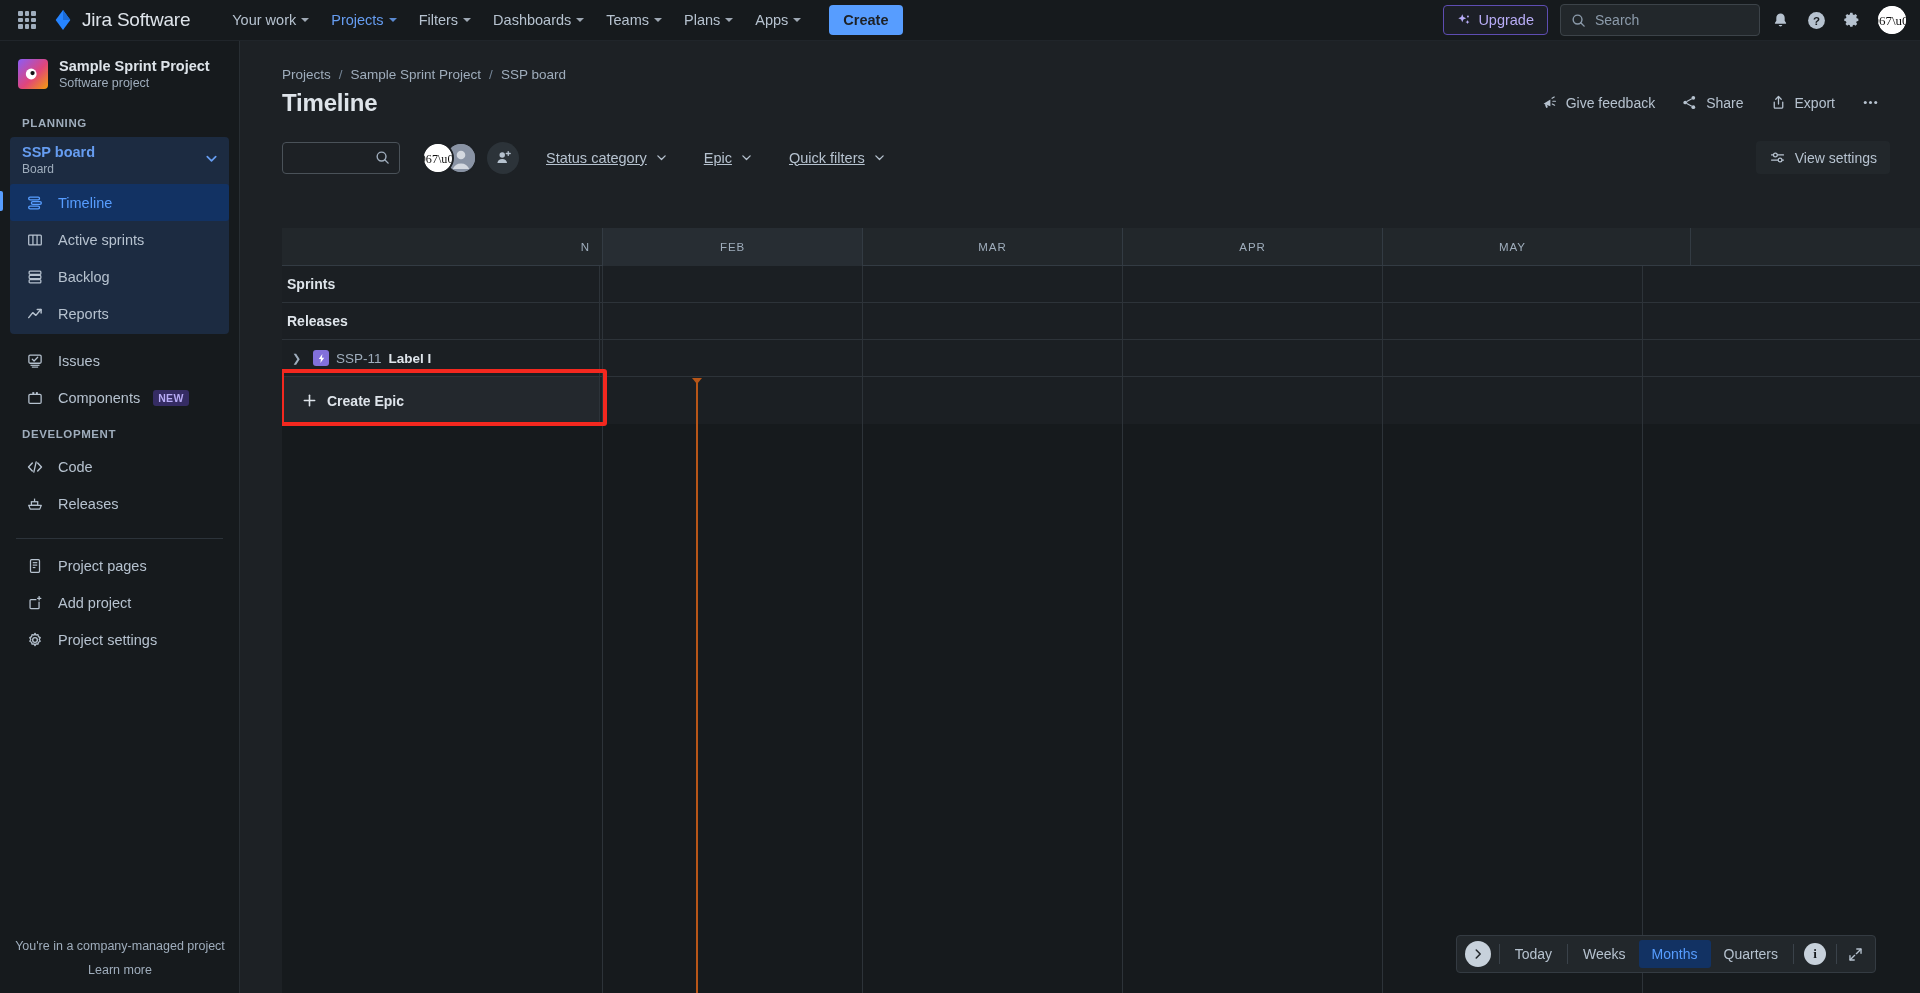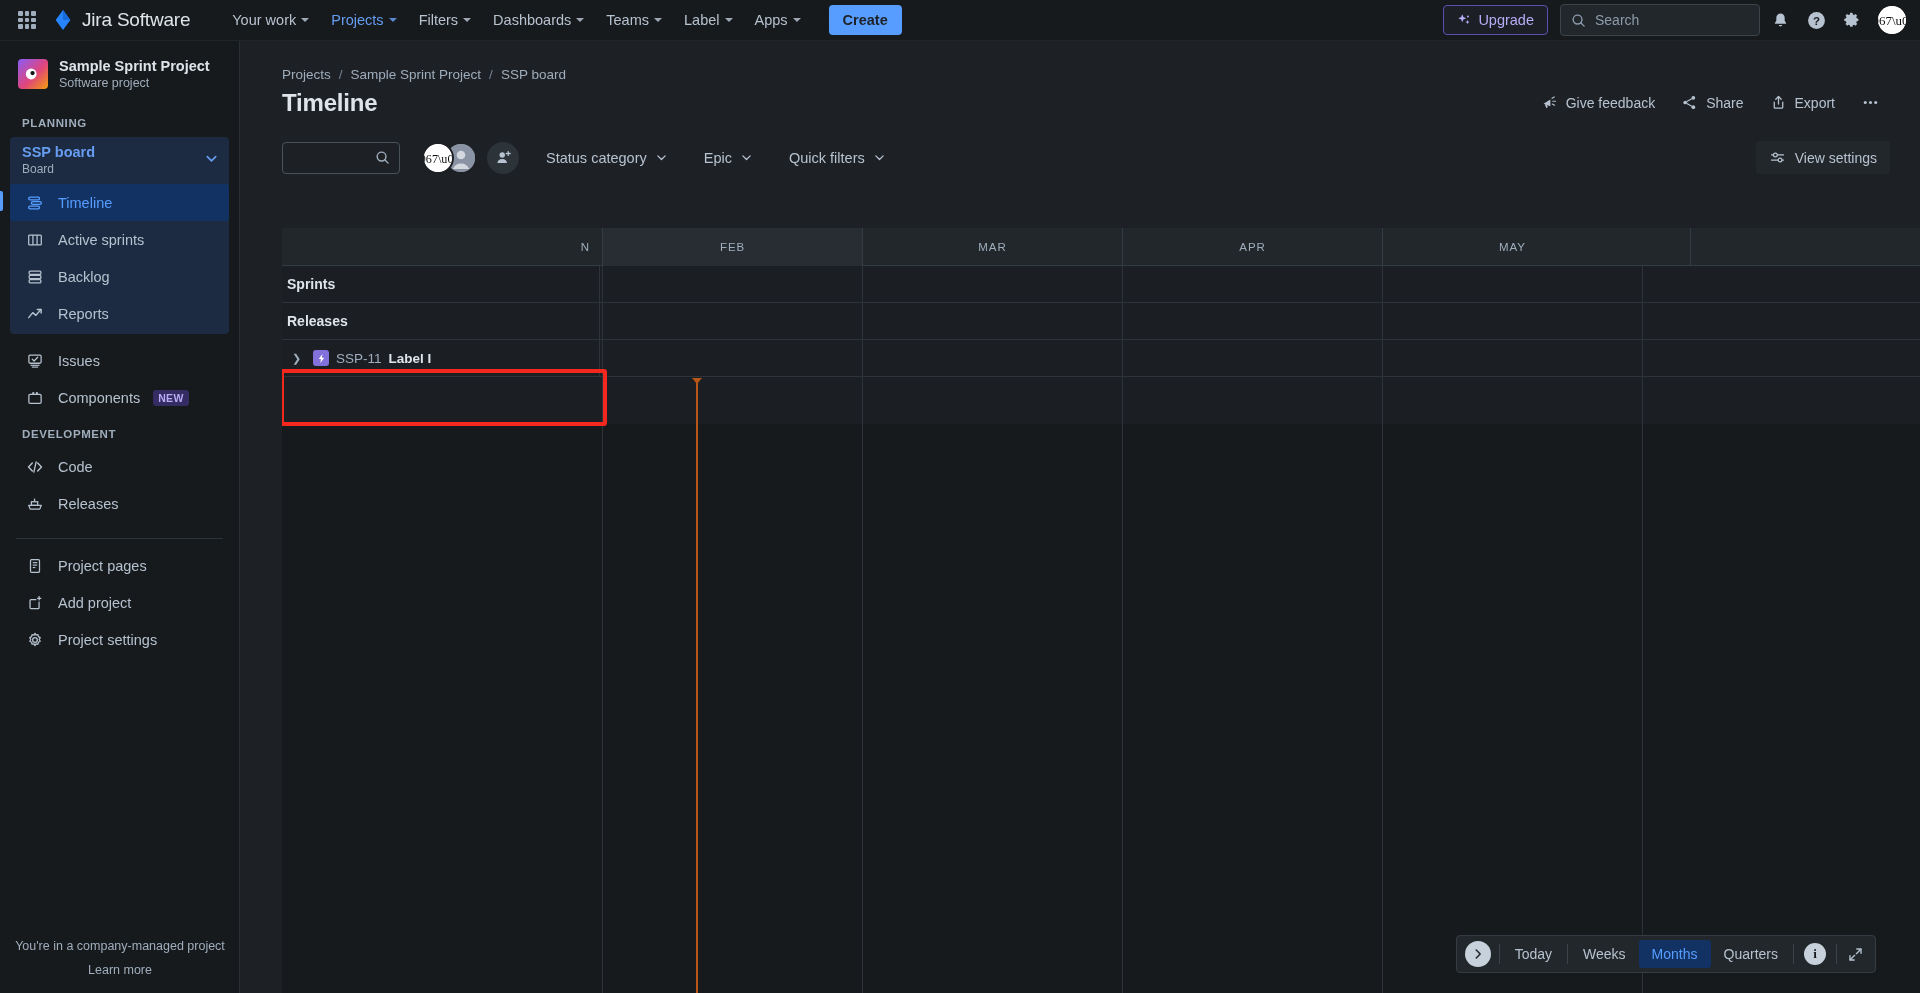--- a/index.html
+++ b/index.html
@@ -94,21 +94,21 @@
     border-radius: 4px; display: flex; align-items: center; justify-content: flex-end;
     padding: 0 9px; cursor: text; }
   .avatars { display: flex; align-items: center; margin-left: 22px; }
   .av { width: 32px; height: 32px; border-radius: 50%; border: 2px solid #1d2125;
     display: flex; align-items: center; justify-content: center; cursor: pointer; }
   .av1 { background: #ffffff; margin-right: -9px; z-index: 2; overflow: hidden; }
   .av2 { background: #8993a4; z-index: 1; }
   .av-add { width: 32px; height: 32px; border-radius: 50%; background: #2c3339;
     margin-left: 10px; display: flex; align-items: center; justify-content: center; cursor: pointer; }
   .fdrop { display: flex; align-items: center; gap: 8px; font-size: 14.5px; color: #b6c2cf;
-    padding: 7px 9px; border-radius: 4px; cursor: pointer; margin-left: 18px; }
+    padding: 7px 9px; border-radius: 4px; cursor: pointer; margin-left: 18px; text-decoration: underline; }
   .view-settings { margin-left: auto; margin-right: 30px; display: flex; align-items: center;
     gap: 9px; font-size: 14px; color: #b6c2cf; background: #22272b;
     padding: 8px 13px; border-radius: 4px; cursor: pointer; }
 
   
   .tl { position: absolute; left: 42px; top: 187px; width: 1638px; height: 765px; overflow: hidden; }
   .tl-head { position: relative; height: 38px; background: #22272b; border-bottom: 1px solid #333b43; }
   .mcell { position: absolute; top: 0; height: 38px; display: flex; align-items: center;
     justify-content: center; font-size: 11.5px; letter-spacing: .9px; color: #9fadbc;
     border-left: 1px solid #333b43; }
@@ -193,21 +193,21 @@
     </div>
     <div class="navitem">
       <span>Dashboards</span>
       <span class="caret"></span>
     </div>
     <div class="navitem">
       <span>Teams</span>
       <span class="caret"></span>
     </div>
     <div class="navitem">
-      <span>Label</span>
+      <span>Plans</span>
       <span class="caret"></span>
     </div>
     <div class="navitem">
       <span>Apps</span>
       <span class="caret"></span>
     </div>
   </div>
   <button class="create-btn">Create</button>
 
   <div class="topnav-right">
@@ -565,20 +565,27 @@
                 <path d="M7 1L3 6.6h2.4L4.8 11 9 5.2H6.4z" fill="#fff"></path>
               </svg>
           </span>
           <span class="epic-key">SSP-11</span>
           <span class="epic-sum">Label I</span>
         </div>
         <div class="row-rest"></div>
       </div>
 
       <div class="create-row">
+        <div class="create-epic-cell">
+          <svg width="15" height="15" viewBox="0 0 16 16">
+            <line x1="8" y1="2.5" x2="8" y2="13.5" stroke="#dee4ea" stroke-width="1.7" stroke-linecap="round"></line>
+            <line x1="2.5" y1="8" x2="13.5" y2="8" stroke="#dee4ea" stroke-width="1.7" stroke-linecap="round"></line>
+          </svg>
+          <span>Create Epic</span>
+        </div>
         <div class="highlight-box"></div>
       </div>
 
       <div class="today-line" style="left:414px"></div>
     </div>
   </div>
 
   <div class="bottombar">
     <div class="bb-arrow">
       <svg width="14" height="14" viewBox="0 0 16 16">

